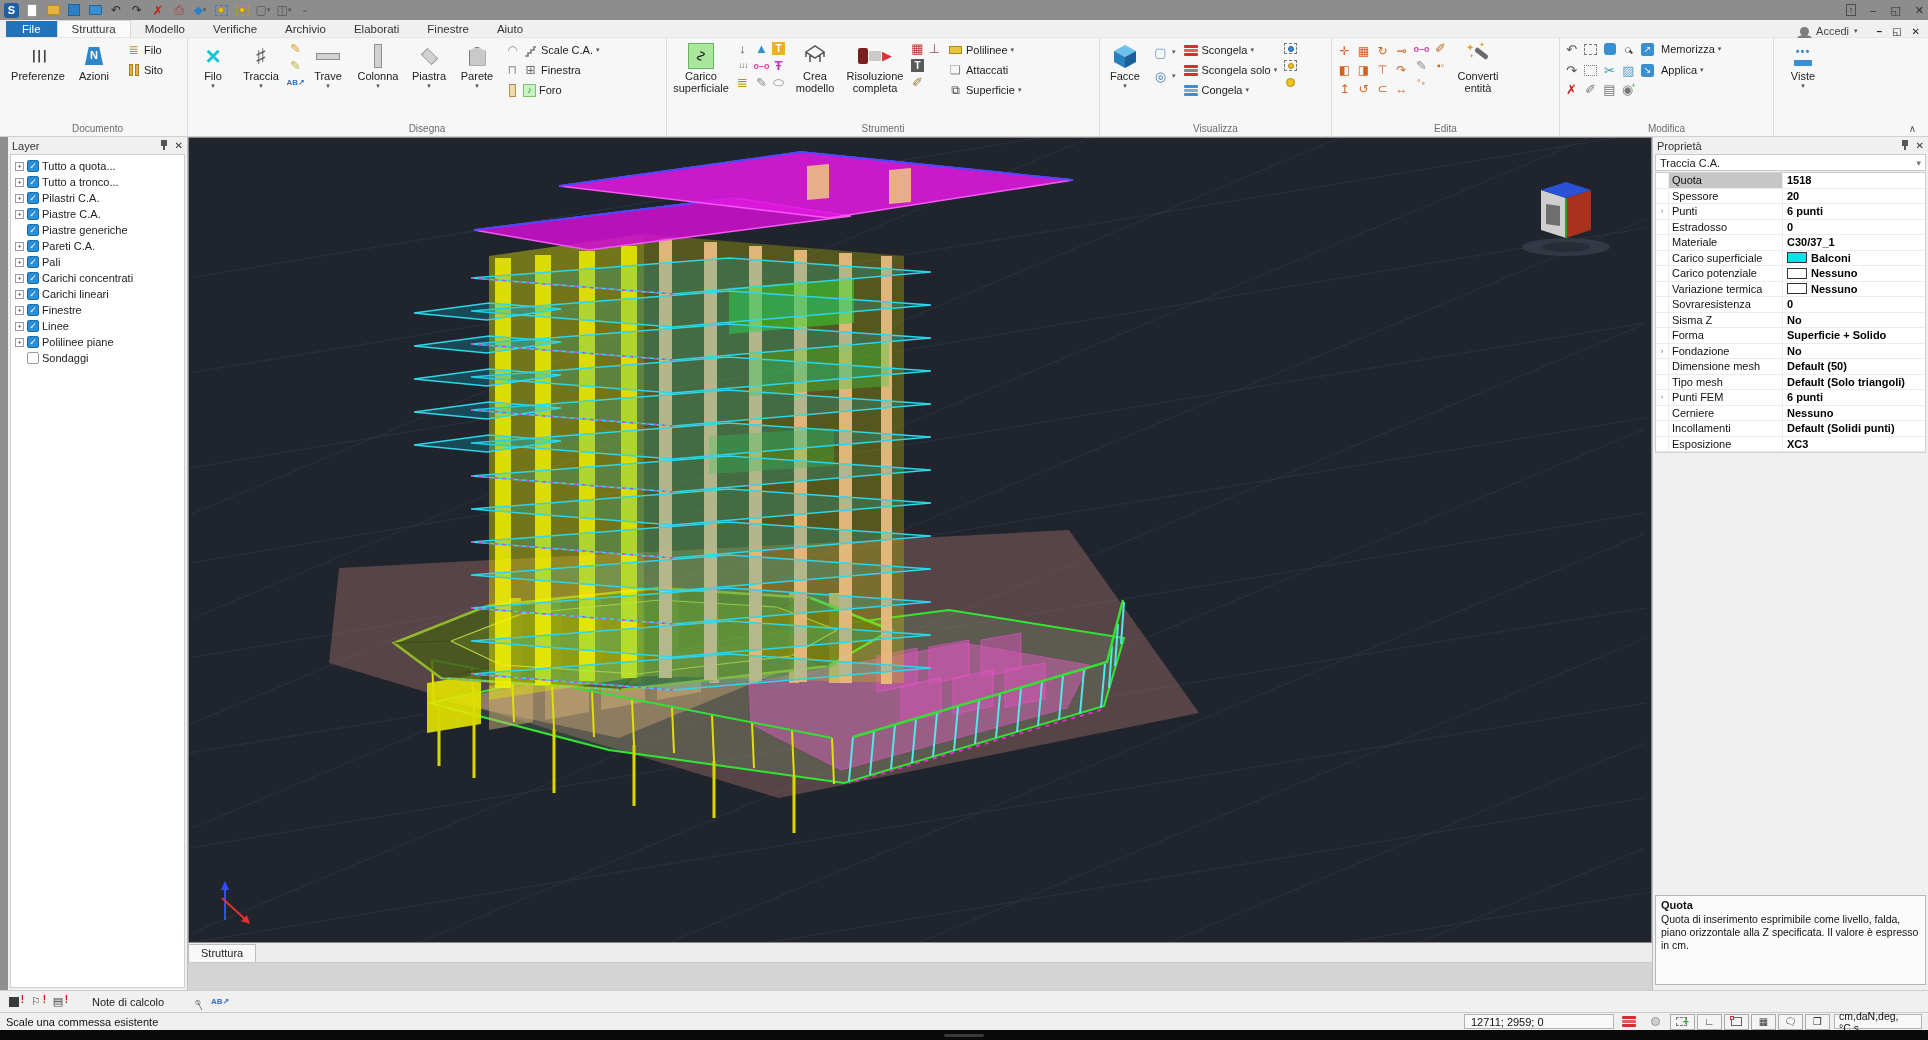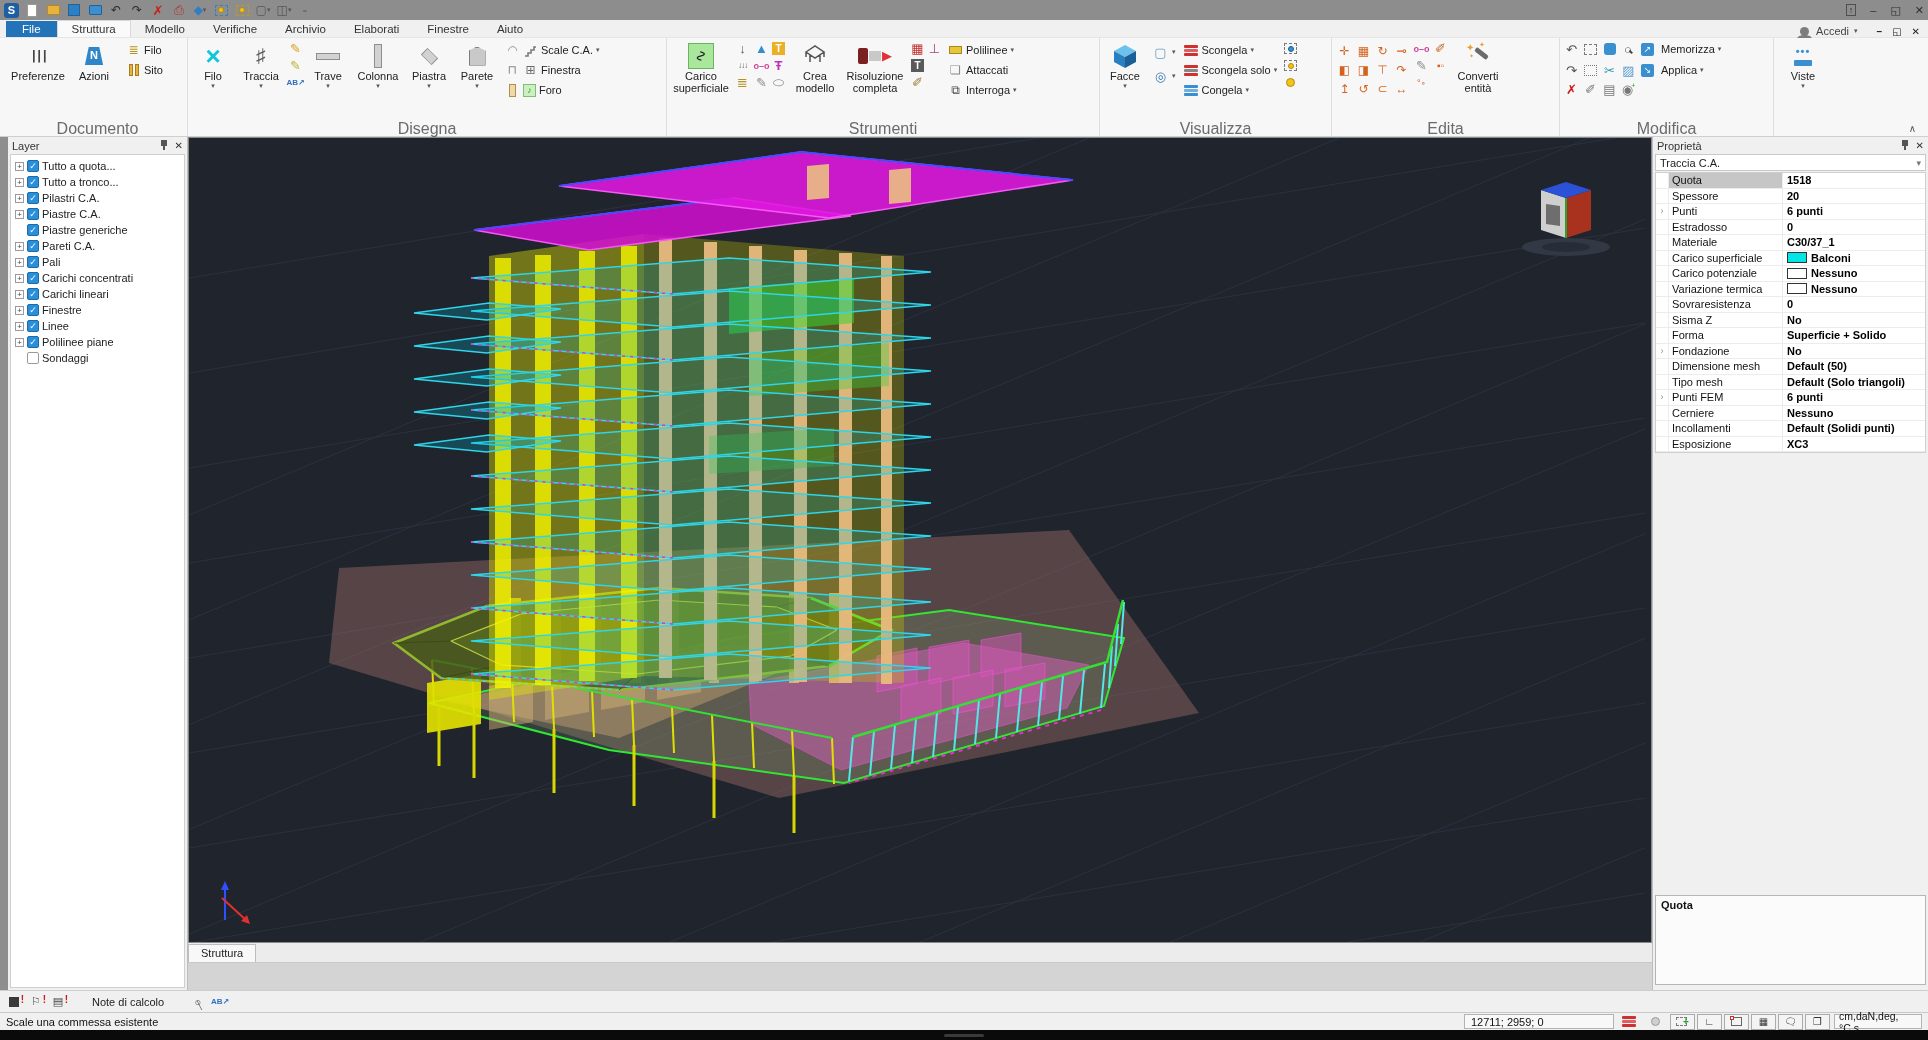--- a/index.html
+++ b/index.html
@@ -27,21 +27,21 @@
   .mtab.active { background:#fafafa; border:1px solid #d8d8d8; border-bottom:none; }
   .accedi { margin-left:auto; display:flex; align-items:center; gap:5px; padding-right:8px; color:#444; }
   .person { width:9px; height:9px; border-radius:50%; background:#7d7d7d; position:relative; margin-right:2px;}
   .person:after { content:""; position:absolute; top:8px; left:-3px; width:15px; height:7px; border-radius:50% 50% 0 0; background:#7d7d7d; }
   .dwc { display:flex; gap:10px; margin-left:14px; font-size:10px; color:#222; font-weight:bold; }
 
   
   .ribbon { height:99px; background:#f7f7f7; border-bottom:1px solid #cfcfcf; display:flex; align-items:stretch; padding-left:8px; position:relative; }
   .rgroup { display:flex; flex-direction:column; border-right:1px solid #dedede; padding:1px 3px 0; }
   .rbody { flex:1; display:flex; align-items:flex-start; gap:2px; }
-  .rlabel { text-align:center; font-size:16px; color:#6b6b6b; height:15px; line-height:15px; }
+  .rlabel { text-align:center; font-size:10px; color:#6b6b6b; height:15px; line-height:15px; }
   .bigbtn { display:flex; flex-direction:column; align-items:center; width:54px; padding:2px 1px 0; text-align:center; line-height:1.08; color:#222; border-radius:2px; }
   .bicon { height:30px; display:flex; align-items:center; justify-content:center; }
   .caret { font-size:7px; color:#555; line-height:6px; }
   .scol { display:flex; flex-direction:column; gap:0; padding-top:1px; }
   .sbtn { display:flex; align-items:center; gap:3px; height:20px; padding:0 3px; color:#222; white-space:nowrap; }
   .ic { display:inline-flex; align-items:center; justify-content:center; width:17px; height:17px; font-size:13px; }
   .ic16 { width:15px; height:15px; font-size:12px; }
   .bar-h { width:24px; height:7px; background:#d2d2d2; border:1px solid #8e8e8e; }
   .bar-v { width:8px; height:24px; background:#d2d2d2; border:1px solid #8e8e8e; }
   .diam { width:15px; height:15px; background:#d2d2d2; border:1px solid #8e8e8e; transform:rotate(45deg) scaleY(.62); }
@@ -348,21 +348,21 @@
             </span>
           <span>Polilinee</span>
             <span class="caret">▾</span>
         </div>
         <div class="sbtn">
           <span class="ic ic16" style="color:#8a8a8a">❏</span>
           <span>Attaccati</span>
         </div>
         <div class="sbtn">
           <span class="ic ic16" style="color:#4a4a4a">⧉︎</span>
-          <span>Interroga</span>
+          <span>Superficie</span>
             <span class="caret">▾</span>
         </div>
       </div>
     </div>
     <div class="rlabel">Strumenti</div>
   </div>
 
   <div class="rgroup" style="width:232px">
     <div class="rbody">
       <div class="bigbtn" style="width:44px">
@@ -890,20 +890,21 @@
           <span class="pval">Default (Solidi punti)</span>
         </div>
       <div class="prow">
           <span class="pgut"></span>
           <span class="plab">Esposizione</span>
           <span class="pval">XC3</span>
         </div>
     </div>
     <div class="pdesc">
       <b>Quota</b>
+      <span>Quota di inserimento esprimibile come livello, falda, piano orizzontale alla Z specificata. Il valore è espresso in cm.</span>
     </div>
   </div>
 </div>
 
 <div class="notesbar">
   <span class="nicon">
       <i>!</i>
       <b style="width:10px;height:10px;background:#3a3a3a;display:inline-block"></b>
     </span>
   <span class="nicon"><i>!</i>⚐︎</span>

